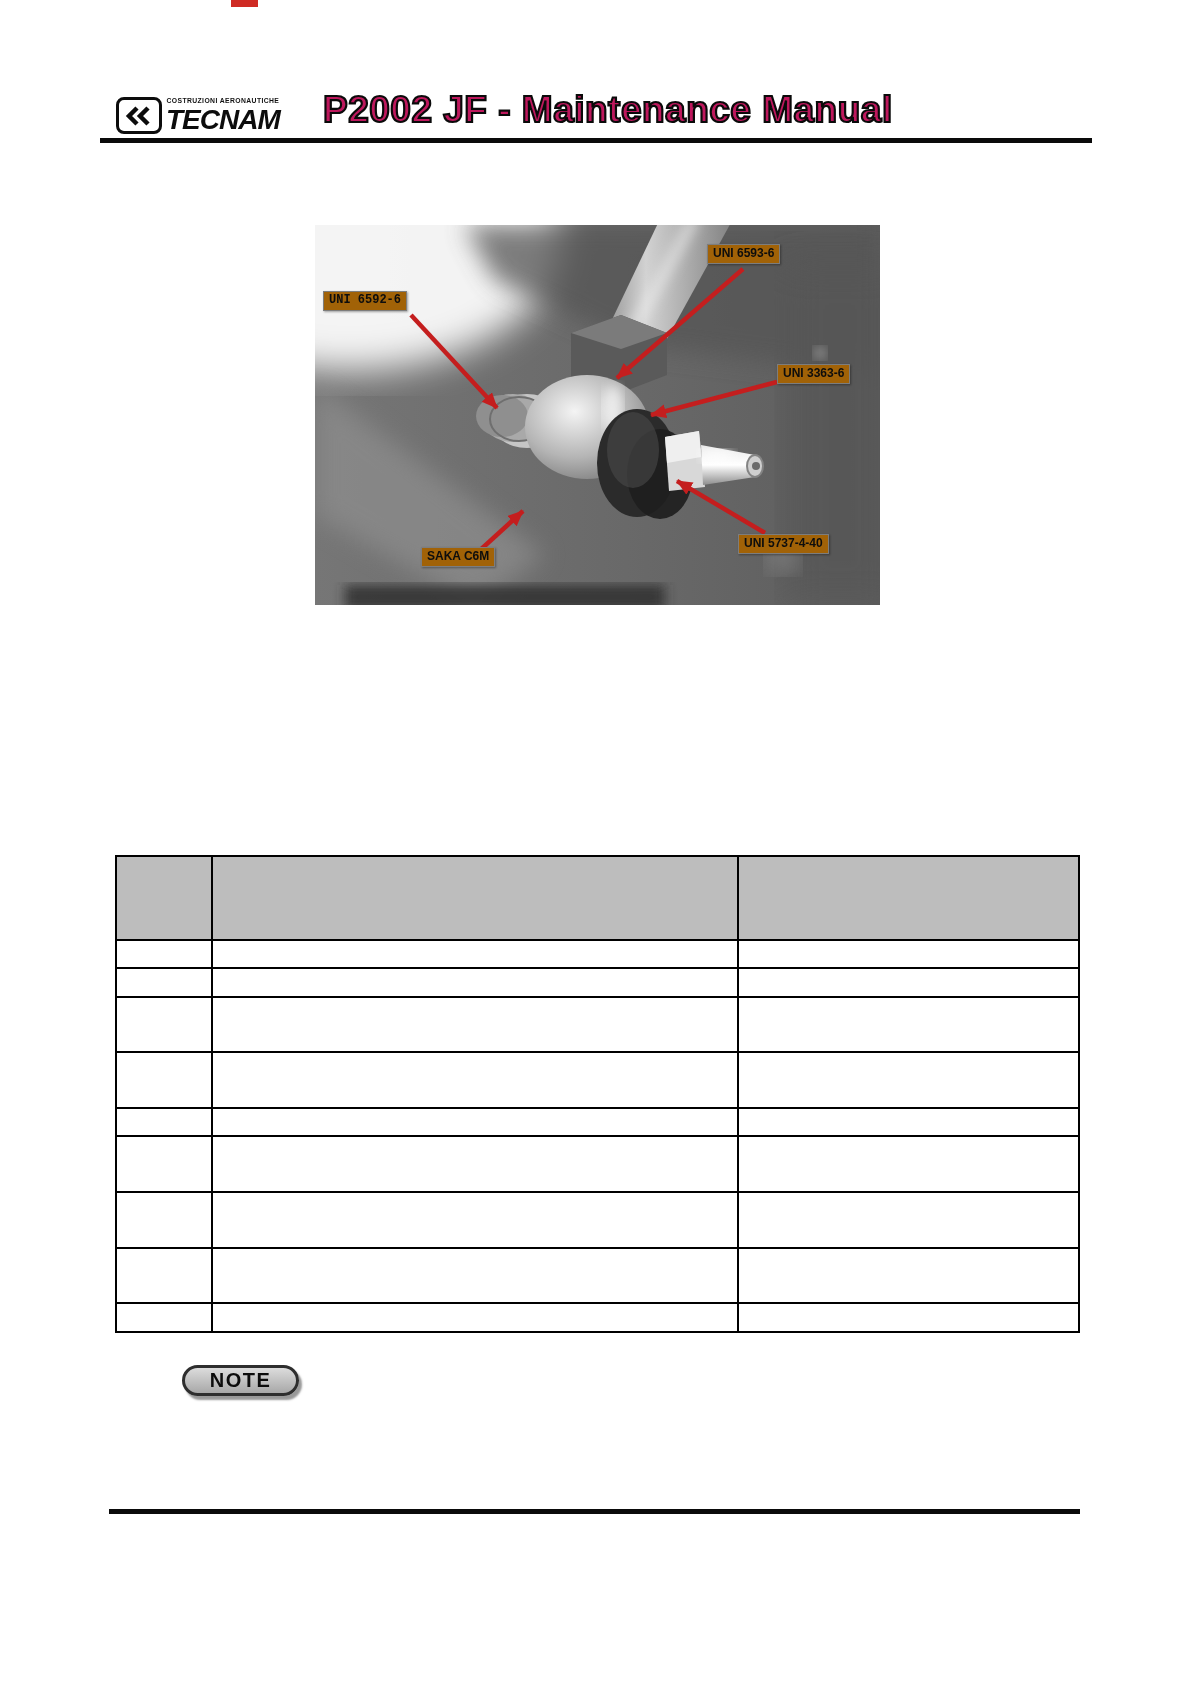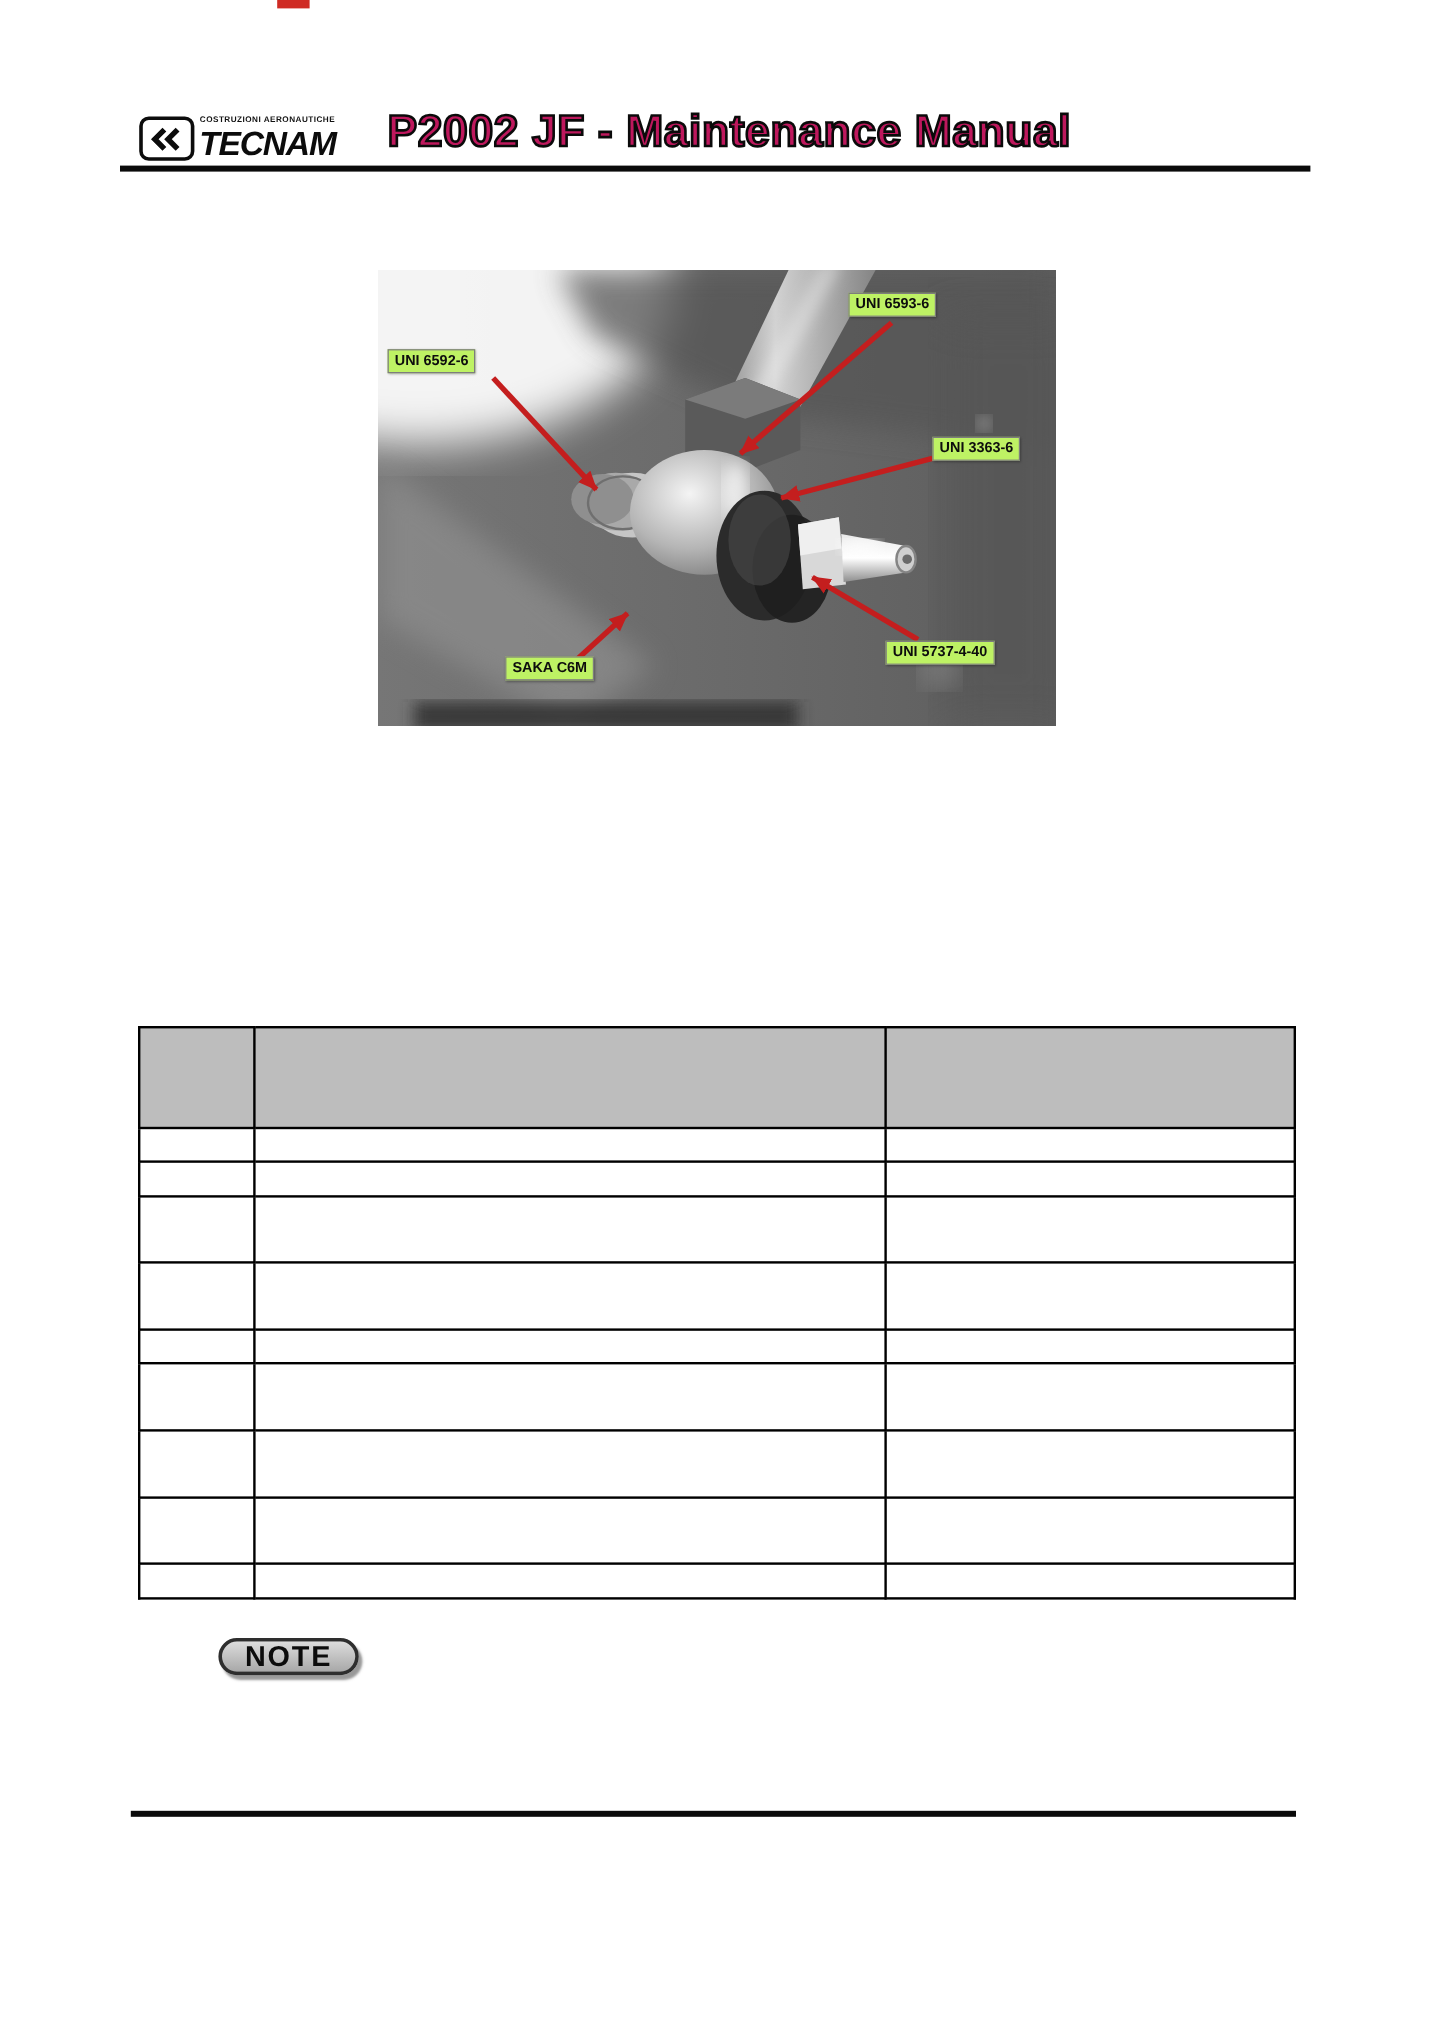--- a/index.html
+++ b/index.html
@@ -30,25 +30,25 @@
     position:absolute;left:323px;top:87px;height:46px;line-height:46px;white-space:nowrap;
     font-size:37px;font-weight:bold;letter-spacing:.5px;
     color:#be185d;-webkit-text-stroke:2.2px #0a0a0a;
   }
   .header-rule{position:absolute;left:100px;top:138px;width:992px;height:5px;background:#0a0a0a;}
 
   
   .photo{position:absolute;left:315px;top:225px;width:565px;height:380px;background:#666;overflow:hidden;}
   .photo svg{position:absolute;left:0;top:0;}
   .callout{
-    position:absolute;z-index:5;background:#bef264;border:1px solid #7d7d7d;
+    position:absolute;z-index:5;background:#a16207;border:1px solid #7d7d7d;
     font-size:12px;font-weight:bold;color:#0d0d0d;padding:2px 5px;line-height:1.15;white-space:nowrap;
     box-shadow:1px 1px 2px rgba(0,0,0,.35);
   }
-  .c0{left:8px;top:66px;}
+  .c0{left:8px;top:66px;font-family:Liberation Mono, monospace;}
   .c1{left:392px;top:19px;}
   .c2{left:462px;top:139px;}
   .c3{left:423px;top:309px;}
   .c4{left:106px;top:322px;}
 
   
   table.parts{
     position:absolute;left:115px;top:855px;width:963px;
     border-collapse:collapse;table-layout:fixed;
   }
@@ -56,21 +56,21 @@
   table.parts th{background:var(--header-gray);}
   table.parts td{background:#ffffff;}
 
   
   .note-badge{
     position:absolute;left:182px;top:1365px;width:117px;height:31px;box-sizing:border-box;
     border:3px solid #2e2e2e;border-radius:17px;
     background:linear-gradient(#dcdcdc,#a8a8a8);
     box-shadow:3px 4px 2px rgba(70,70,70,.55);
     display:flex;align-items:center;justify-content:center;
-    font-size:24px;font-weight:bold;letter-spacing:1.5px;color:#0c0c0c;
+    font-size:20px;font-weight:bold;letter-spacing:1.5px;color:#0c0c0c;
   }
 
   .footer-rule{position:absolute;left:109px;top:1509px;width:971px;height:5px;background:#0a0a0a;}
 </style>
 </head>
 <body>
 
 <div class="page">
 
   <div class="red-mark"></div>

